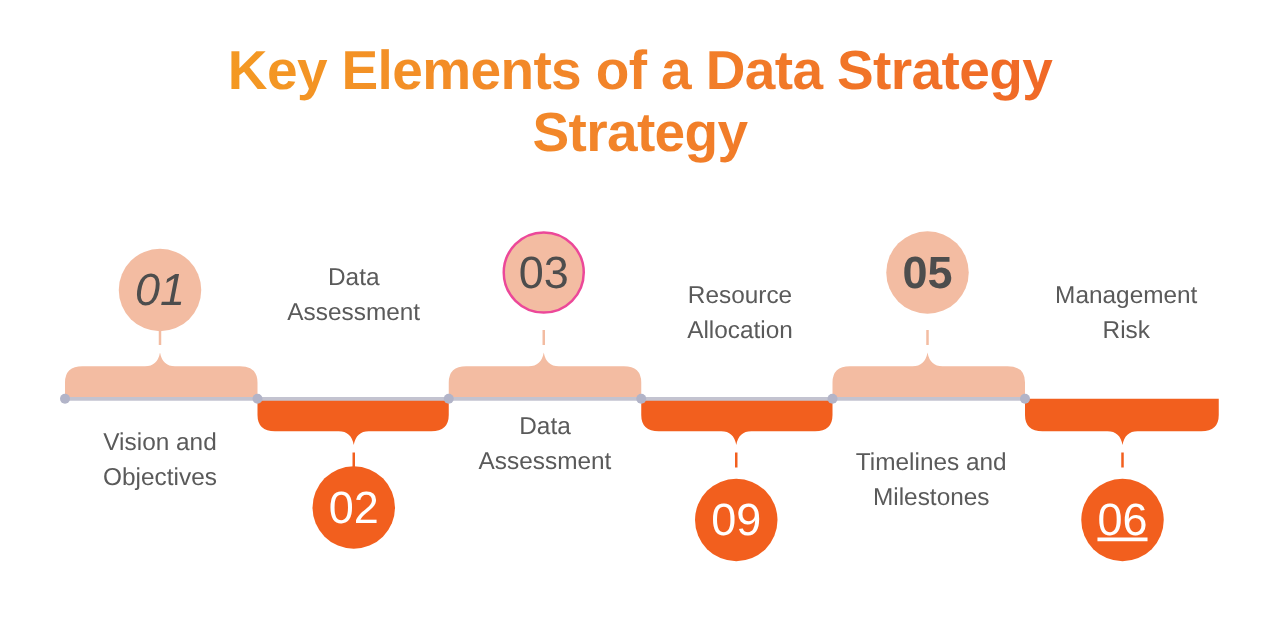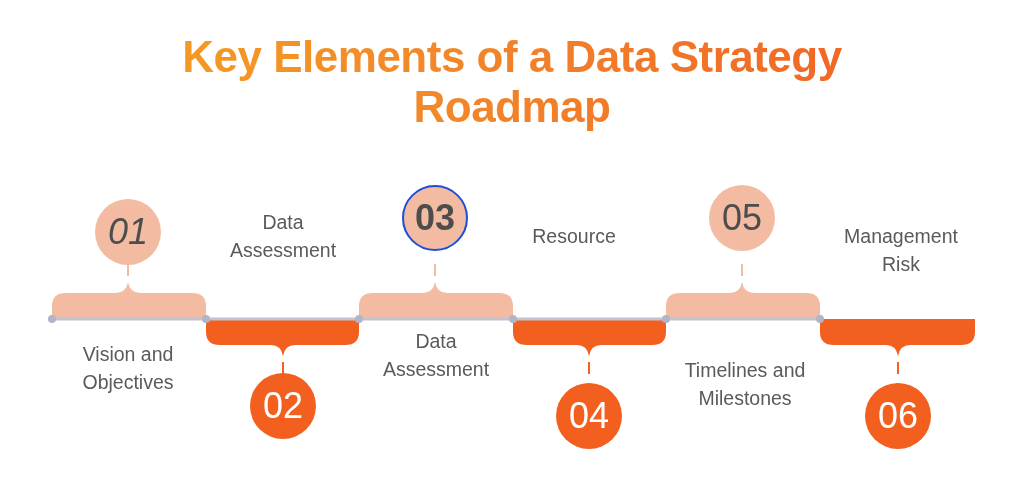--- a/index.html
+++ b/index.html
@@ -3,29 +3,29 @@
 <meta charset="utf-8">
 <style>
   html,body{margin:0;padding:0;background:#ffffff;}
   body{width:1024px;height:499px;position:relative;overflow:hidden;font-family:"Liberation Sans","DejaVu Sans",sans-serif;}
   .title{position:absolute;left:0;top:32px;width:1024px;text-align:center;font-weight:bold;font-size:44px;line-height:50px;
     background:linear-gradient(90deg,#f5a51e 0%,#f2862a 45%,#ef5a24 100%);-webkit-background-clip:text;background-clip:text;color:transparent;letter-spacing:-0.5px;}
   svg.diagram{position:absolute;left:0;top:0;}
   .circle{position:absolute;width:66px;height:66px;border-radius:50%;display:flex;align-items:center;justify-content:center;font-size:36px;box-sizing:border-box;}
   .circle.up{background:#f3bca2;color:#4d4d4d;}
   .circle.down{background:#f25f1e;color:#ffffff;}
-  .circle.ring{border:2px solid #1d4ed8;font-weight:bold;}
+  .circle.ring{border:2px solid #ec4899;}
   .label{position:absolute;width:170px;text-align:center;font-size:19.5px;line-height:28px;color:#5a5a5a;}
 </style>
 </head>
 <body>
 
 <div class="title">
   <div>Key Elements of a Data Strategy</div>
-  <div>Roadmap</div>
+  <div>Strategy</div>
 </div>
 
 <svg class="diagram" width="1024" height="499">
 
   <g fill="#f3bca2">
     <path d="M52,319 L52,306 Q52,293 66,293 L116,293 Q126,293 128,282 Q130,293 140,293 L192,293 Q206,293 206,306 L206,319 Z"></path>
     <path d="M359,319 L359,306 Q359,293 373,293 L423,293 Q433,293 435,282 Q437,293 447,293 L499,293 Q513,293 513,306 L513,319 Z"></path>
     <path d="M666,319 L666,306 Q666,293 680,293 L730,293 Q740,293 742,282 Q744,293 754,293 L806,293 Q820,293 820,306 L820,319 Z"></path>
   </g>
 
@@ -52,38 +52,39 @@
     <circle cx="359" cy="319" r="4"></circle>
     <circle cx="513" cy="319" r="4"></circle>
     <circle cx="666" cy="319" r="4"></circle>
     <circle cx="820" cy="319" r="4"></circle>
   </g>
 </svg>
 
 <div class="circle up" style="left:95px;top:199px;font-style:italic;">01</div>
 <div class="circle down" style="left:250px;top:373px;">02</div>
 <div class="circle up ring" style="left:402px;top:185px;">03</div>
-<div class="circle down" style="left:556px;top:383px;">04</div>
-<div class="circle up" style="left:709px;top:185px;">05</div>
-<div class="circle down" style="left:865px;top:383px;">06</div>
+<div class="circle down" style="left:556px;top:383px;">09</div>
+<div class="circle up" style="left:709px;top:185px;font-weight:bold;">05</div>
+<div class="circle down" style="left:865px;top:383px;text-decoration:underline;">06</div>
 
 <div class="label" style="left:43px;top:340px;">
   <div>Vision and</div>
   <div>Objectives</div>
 </div>
 <div class="label" style="left:198px;top:208px;">
   <div>Data</div>
   <div>Assessment</div>
 </div>
 <div class="label" style="left:351px;top:327px;">
   <div>Data</div>
   <div>Assessment</div>
 </div>
-<div class="label" style="left:489px;top:222px;">
+<div class="label" style="left:507px;top:222px;">
   <div>Resource</div>
+  <div>Allocation</div>
 </div>
 <div class="label" style="left:660px;top:356px;">
   <div>Timelines and</div>
   <div>Milestones</div>
 </div>
 <div class="label" style="left:816px;top:222px;">
   <div>Management</div>
   <div>Risk</div>
 </div>
 

